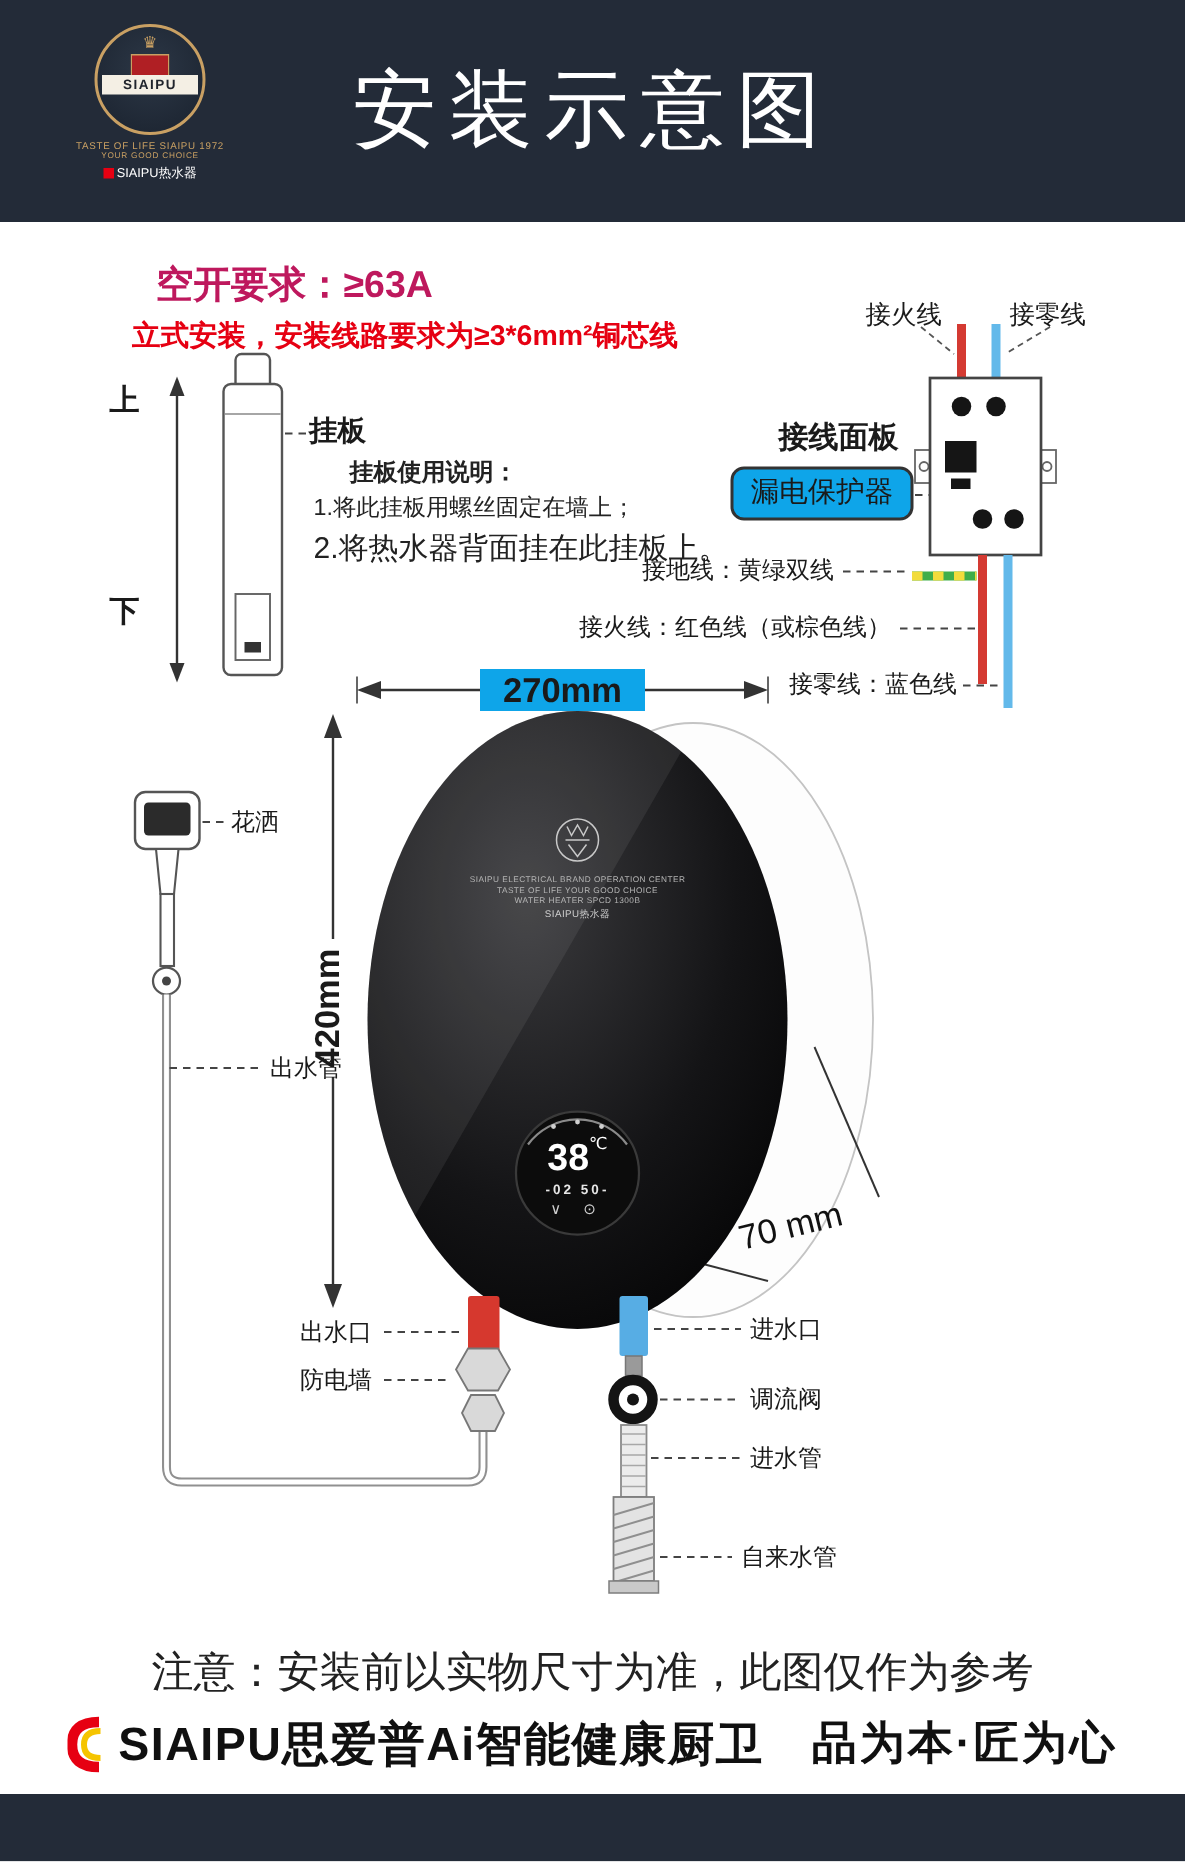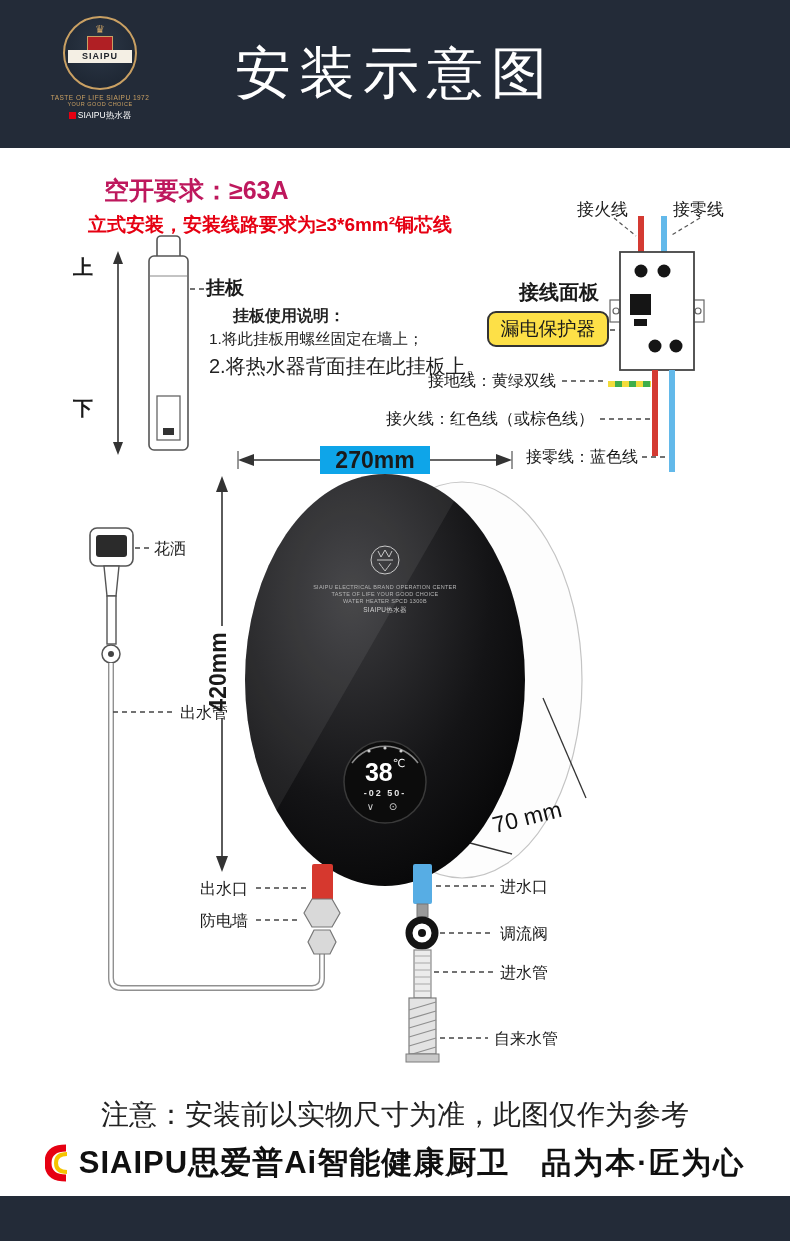--- a/index.html
+++ b/index.html
@@ -27,21 +27,21 @@
 
   
   svg.art { position:absolute; left:0; top:0; z-index:1; }
   .lbl { position:absolute; z-index:2; font-size:16px; color:#1a1a1a; white-space:nowrap; line-height:1.2; }
   .req1 { left:104px; top:175px; font-size:25px; font-weight:800; color:#be185d; }
   .req2 { left:88px; top:214px; font-size:19px; font-weight:600; color:#e60012; }
   .live-top { left:577px; top:200px; font-size:17px; }
   .neutral-top { left:673px; top:200px; font-size:17px; }
   .panel-lbl { left:519px; top:280px; font-size:20px; font-weight:700; }
   .protector { left:487px; top:311px; width:122px; height:36px; border:2px solid #333; border-radius:9px;
-               background:#fde047; text-align:center; line-height:32px; font-size:19px; }
+               background:#0ea5e9; text-align:center; line-height:32px; font-size:19px; }
   .ground-line { left:428px; top:371px; }
   .live-line { left:386px; top:409px; }
   .neutral-line { left:526px; top:447px; }
   .up-lbl { left:73px; top:255px; font-size:20px; font-weight:600; }
   .down-lbl { left:73px; top:396px; font-size:20px; font-weight:600; }
   .bracket-lbl { left:206px; top:277px; font-size:19px; font-weight:700; }
   .inst-title { left:209px; top:306px; font-weight:700; color:#222;margin-left:24px; }
   .inst-1 { left:209px; top:330px; font-size:15.5px; color:#222; }
   .inst-2 { left:209px; top:354px; font-size:20px; color:#222; }
   .dim-w { left:320px; top:446px; width:110px; height:28px; line-height:28px; text-align:center;

